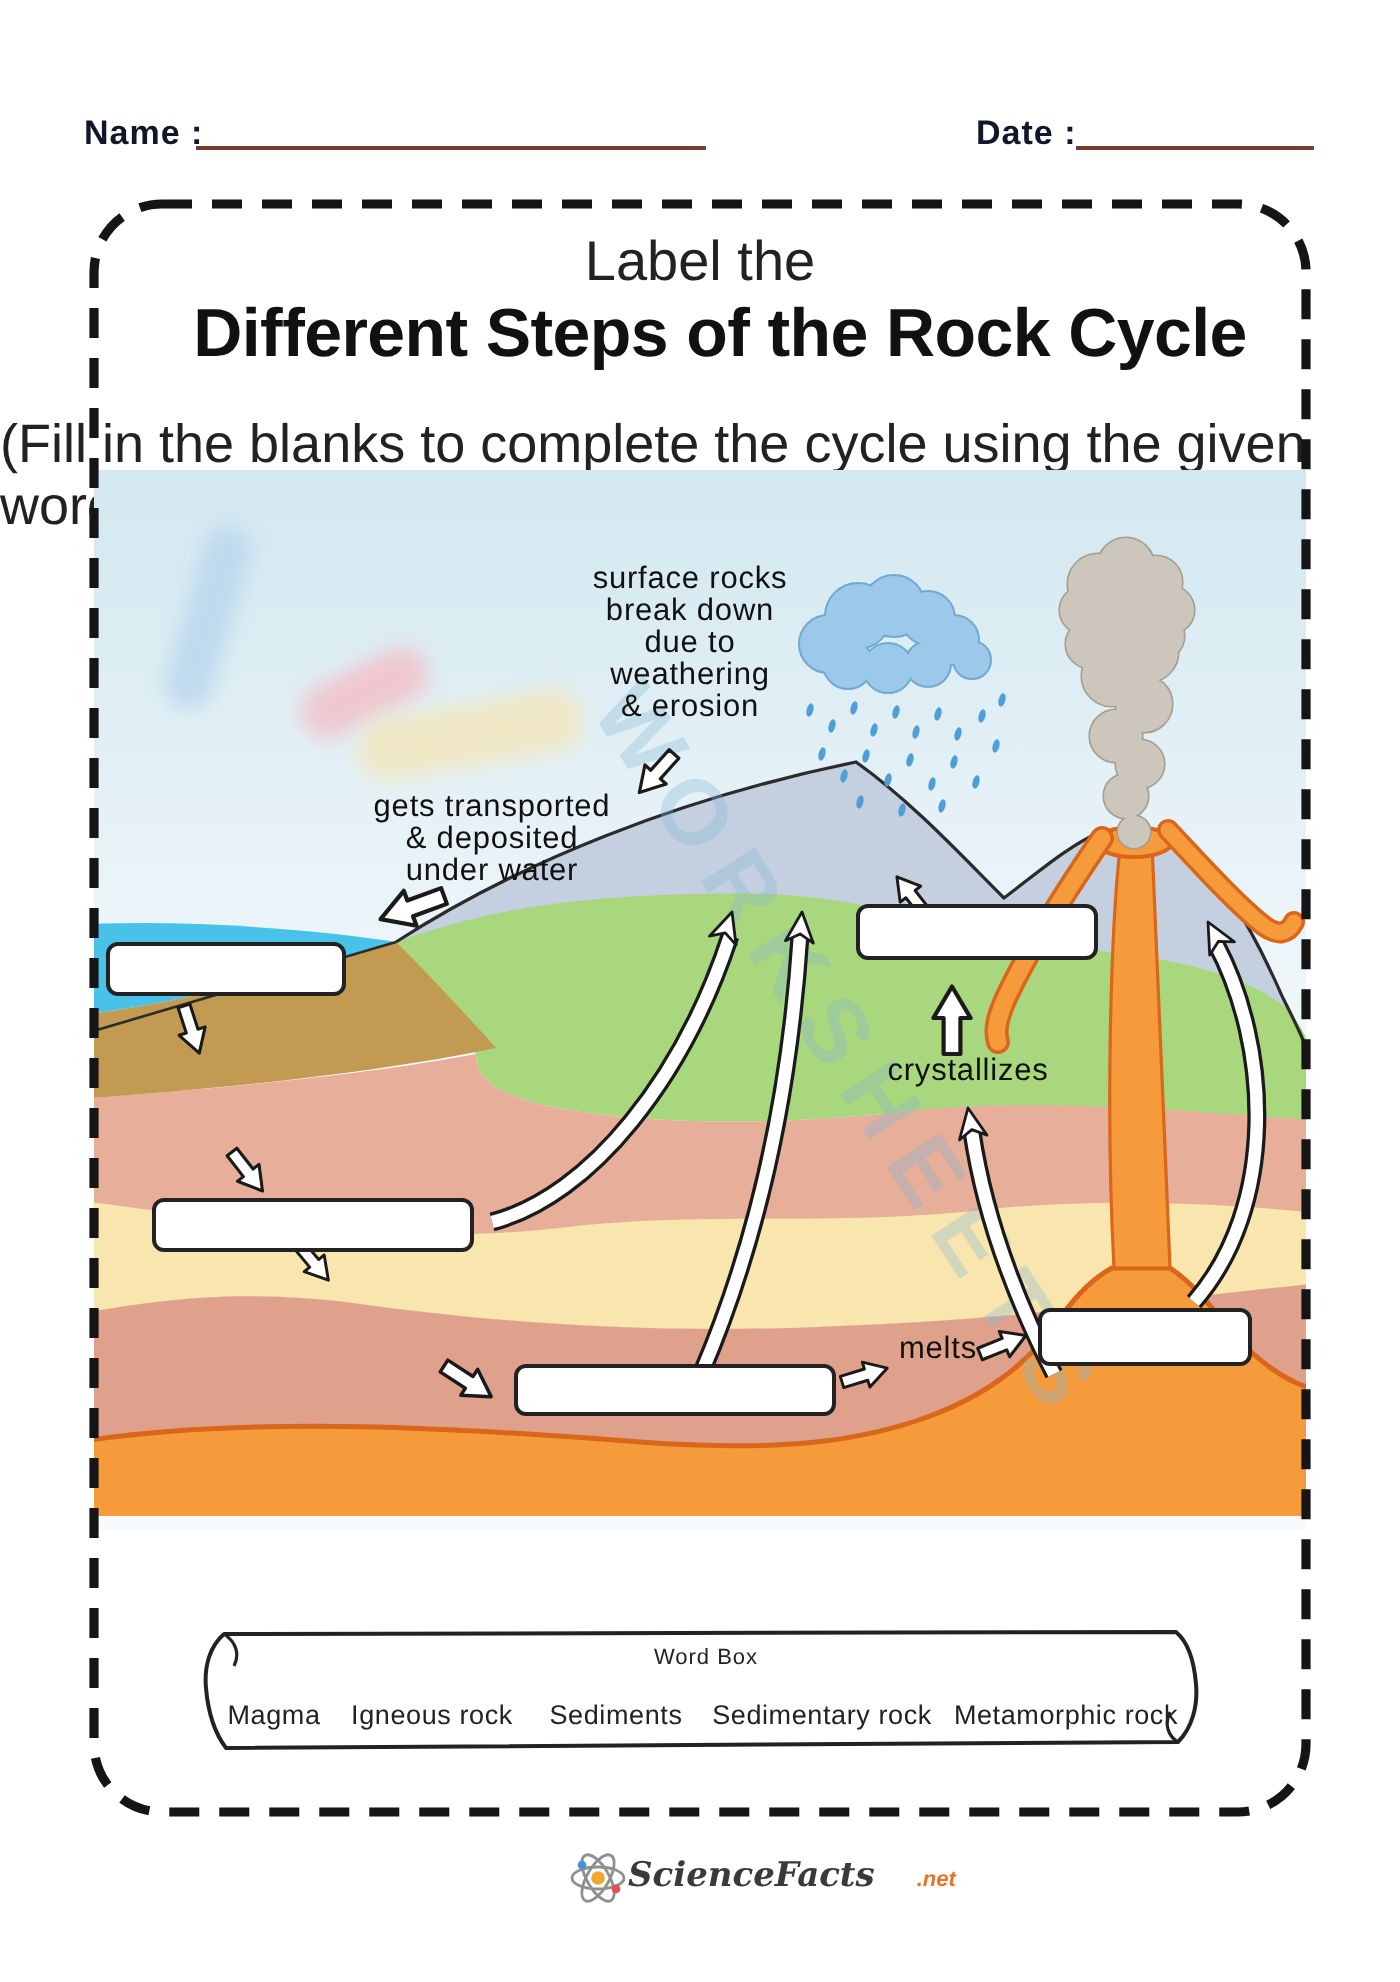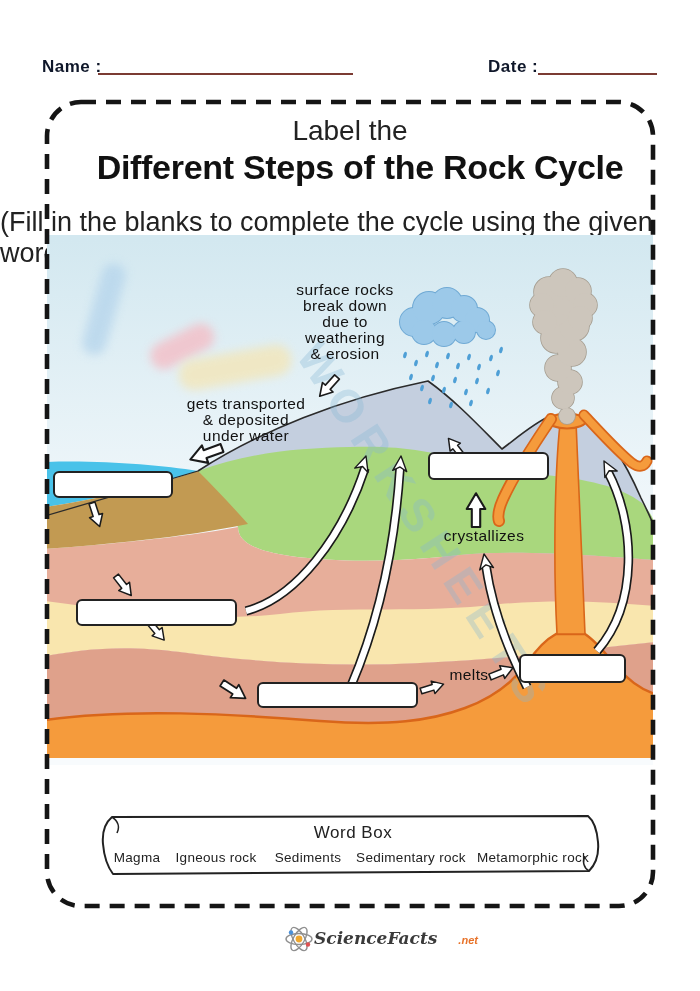--- a/index.html
+++ b/index.html
@@ -11,21 +11,21 @@
   
   .t-top{position:absolute;left:0;top:115px;width:700px;text-align:center;font-size:28px;font-weight:400;color:#222;}
   .t-main{position:absolute;left:0;top:148px;width:696px;text-align:center;font-size:34px;font-weight:700;letter-spacing:-.3px;color:#111;padding-left:12px;}
   .t-sub{position:absolute;left:0;top:207px;width:700px;font-size:27px;font-weight:400;color:#222;}
   
   .dlabel{position:absolute;font-size:15.5px;line-height:16px;letter-spacing:.4px;text-align:center;
           white-space:pre-line;color:#111;transform:translateX(-50%);}
   
   .abox{position:absolute;background:#fff;border:2px solid #222;border-radius:6px;box-sizing:border-box;}
   
-  .wb-title{position:absolute;top:823px;left:353px;transform:translateX(-50%);font-size:17px;color:#222;letter-spacing:.5px;}
+  .wb-title{position:absolute;top:823px;left:353px;transform:translateX(-50%);font-size:11px;color:#222;letter-spacing:.5px;}
   .wb-word{position:absolute;top:850px;transform:translateX(-50%);font-size:13.5px;color:#222;letter-spacing:.3px;}
   
   .brand{position:absolute;top:928px;left:314px;font-family:"DejaVu Serif","Liberation Serif",serif;
          font-style:italic;font-weight:700;font-size:17px;color:#3a3a3a;}
   .brand-suffix{font-family:"Liberation Sans",sans-serif;font-style:italic;font-weight:700;font-size:11px;color:#e8732a;padding-left:21px;}
   svg{position:absolute;left:0;top:0;}
 </style>
 </head>
 <body>
 

